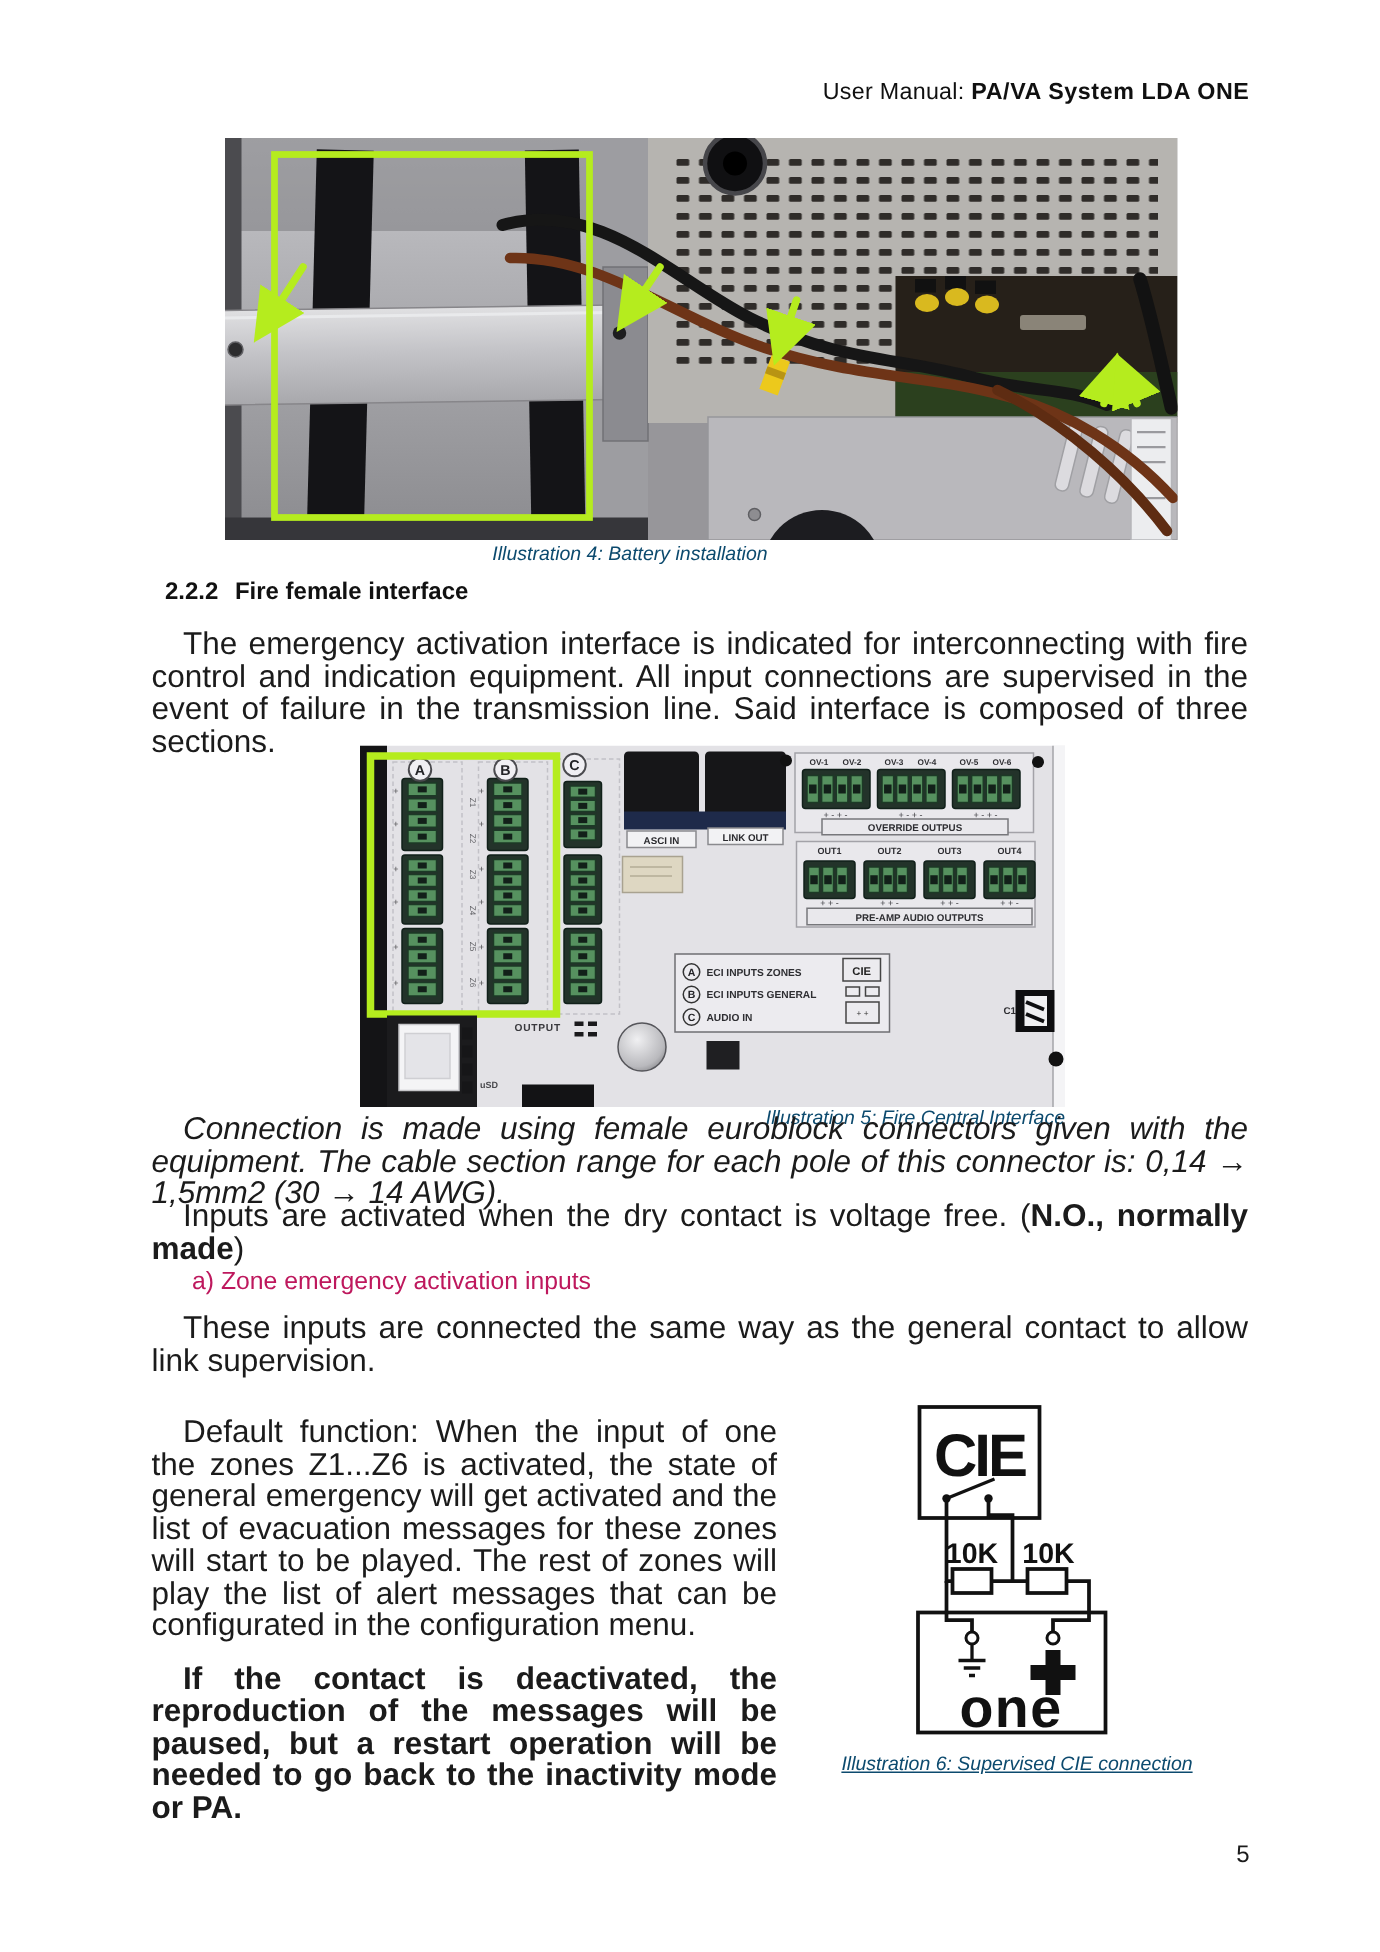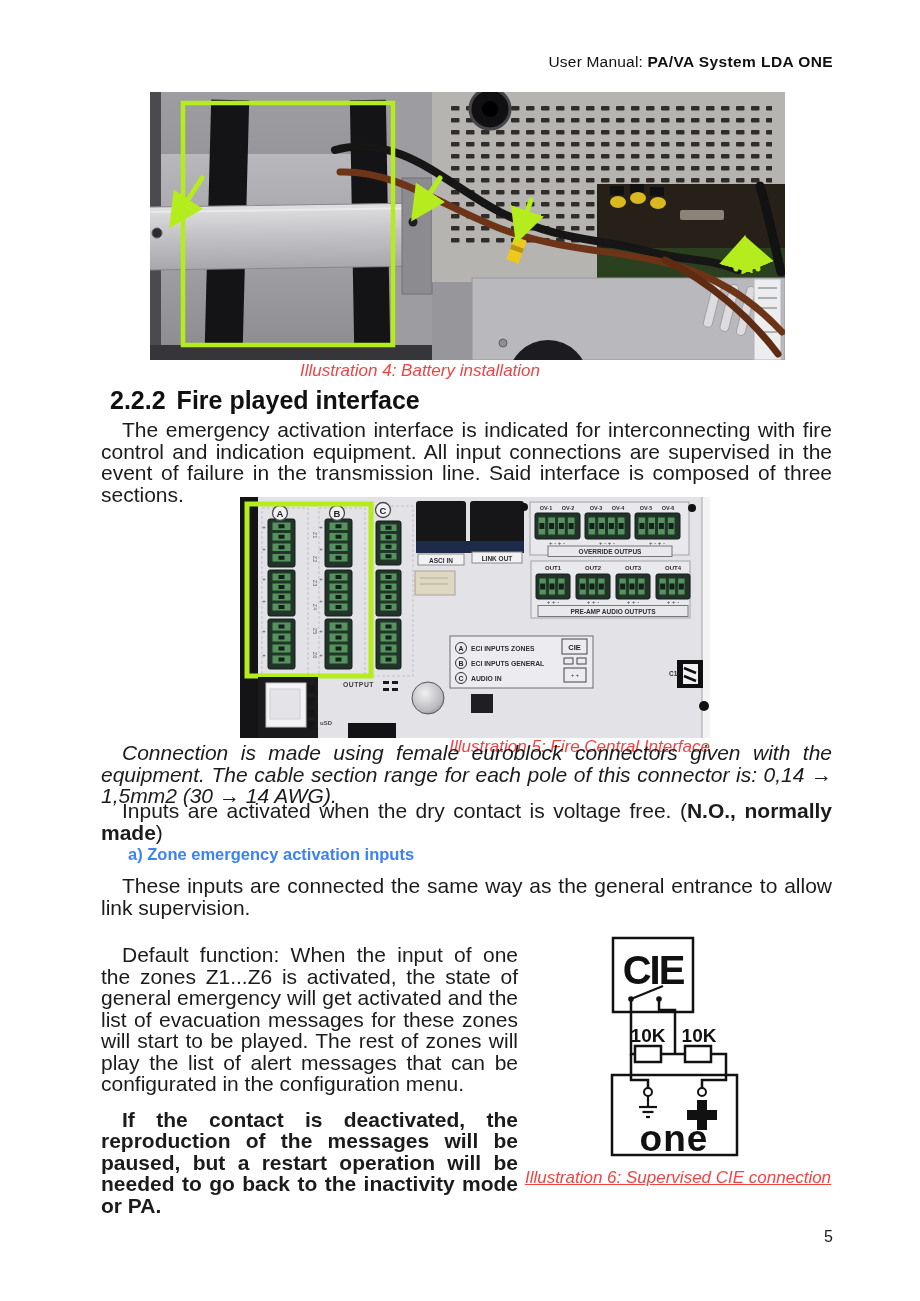--- a/index.html
+++ b/index.html
@@ -3,23 +3,23 @@
 <meta charset="utf-8">
 <style>
   * { margin:0; padding:0; box-sizing:border-box; }
   html,body { background:#ffffff; }
   .page { position:relative; width:920px; height:1301px; background:#fff;
           font-family:"Liberation Sans", sans-serif; color:#1b1b1b; overflow:hidden; }
   .abs { position:absolute; }
   .header-line { font-size:15.5px; color:#101010; letter-spacing:.2px; white-space:nowrap; }
   .header-line b { letter-spacing:.4px; }
   .body-text { font-size:21px; line-height:21.5px; text-align:justify; text-indent:21px; color:#1b1b1b; }
-  .caption { font-size:17px; font-style:italic; text-align:center; color:#ef4444; }
-  .h2 { font-size:25px; font-weight:bold; display:flex; gap:11px; color:#111;text-align:right; }
-  .h3 { font-size:16.5px; font-weight:bold; color:#3b82f6; }
+  .caption { font-size:13px; font-style:italic; text-align:center; color:#0c4a6e; }
+  .h2 { font-size:16px; font-weight:bold; display:flex; gap:11px; color:#111;text-align:right; }
+  .h3 { font-size:16.5px; font-weight:normal; color:#be185d; }
   .pagenum { font-size:16px; color:#1b1b1b; }
   svg { display:block; }
   svg text { font-family:"Liberation Sans", sans-serif; }
 </style>
 </head>
 <body>
 
 <div class="page">
 
   <div class="abs header-line" style="top:53px; right:87px;">
@@ -124,21 +124,21 @@
         <line x1="381" y1="108" x2="370" y2="140" marker-end="url(#ah)"></line>
         <line x1="586" y1="177" x2="592" y2="155" marker-end="url(#ah)"></line>
         <line x1="608" y1="177" x2="599" y2="155" marker-end="url(#ah)"></line>
       </g>
     </svg>
   </div>
   <div class="abs caption" style="left:150px; top:361px; width:540px;">Illustration 4: Battery installation</div>
 
   <div class="abs h2" style="left:110px; top:386px;">
     <span>2.2.2</span>
-    <span>Fire played interface</span>
+    <span>Fire female interface</span>
   </div>
 
   <p class="abs body-text" style="left:101px; top:419px; width:731px;">The emergency activation interface is indicated for interconnecting with fire control and indication equipment. All input connections are supervised in the event of failure in the transmission line. Said interface is composed of three sections.</p>
 
   <div class="abs" style="left:240px; top:497px; width:470px; height:241px;">
     <svg viewBox="0 0 470 241" width="470" height="241">
       <defs>
         <radialGradient id="capG" cx="0.4" cy="0.35" r="0.8">
           <stop offset="0" stop-color="#f0f0f2"></stop>
             <stop offset="0.7" stop-color="#b9b9bd"></stop>
@@ -481,21 +481,21 @@
     </svg>
   </div>
   <div class="abs caption" style="left:150px; top:737px; width:560px;text-align:right;">Illustration 5: Fire Central Interface</div>
 
   <p class="abs body-text" style="left:101px; top:742px; width:731px;font-style:italic;">Connection is made using female euroblock connectors given with the equipment. The cable section range for each pole of this connector is: 0,14 → 1,5mm2 (30 → 14 AWG).</p>
 
   <p class="abs body-text" style="left:101px; top:800px; width:731px;"><span>Inputs are activated when the dry contact is voltage free. (</span><b>N.O., normally made</b><span>)</span></p>
 
   <div class="abs h3" style="left:128px; top:845px;">a) Zone emergency activation inputs</div>
 
-  <p class="abs body-text" style="left:101px; top:875px; width:731px;">These inputs are connected the same way as the general entrance to allow link supervision.</p>
+  <p class="abs body-text" style="left:101px; top:875px; width:731px;">These inputs are connected the same way as the general contact to allow link supervision.</p>
 
   <div class="abs" style="left:101px; top:944px; width:417px;">
     <p class="body-text">Default function: When the input of one the zones Z1...Z6 is activated, the state of general emergency will get activated and the list of evacuation messages for these zones will start to be played. The rest of zones will play the list of alert messages that can be configurated in the configuration menu.</p>
     <p class="body-text" style="margin-top:14px;font-weight:bold;">If the contact is deactivated, the reproduction of the messages will be paused, but a restart operation will be needed to go back to the inactivity mode or PA.</p>
   </div>
 
   <div class="abs" style="left:605px; top:930px; width:140px; height:235px;">
     <svg viewBox="0 0 140 235" width="140" height="235">
       <g fill="none" stroke="#111" stroke-width="2.5">
         <rect x="8" y="8" width="80" height="74" fill="#fff"></rect>

